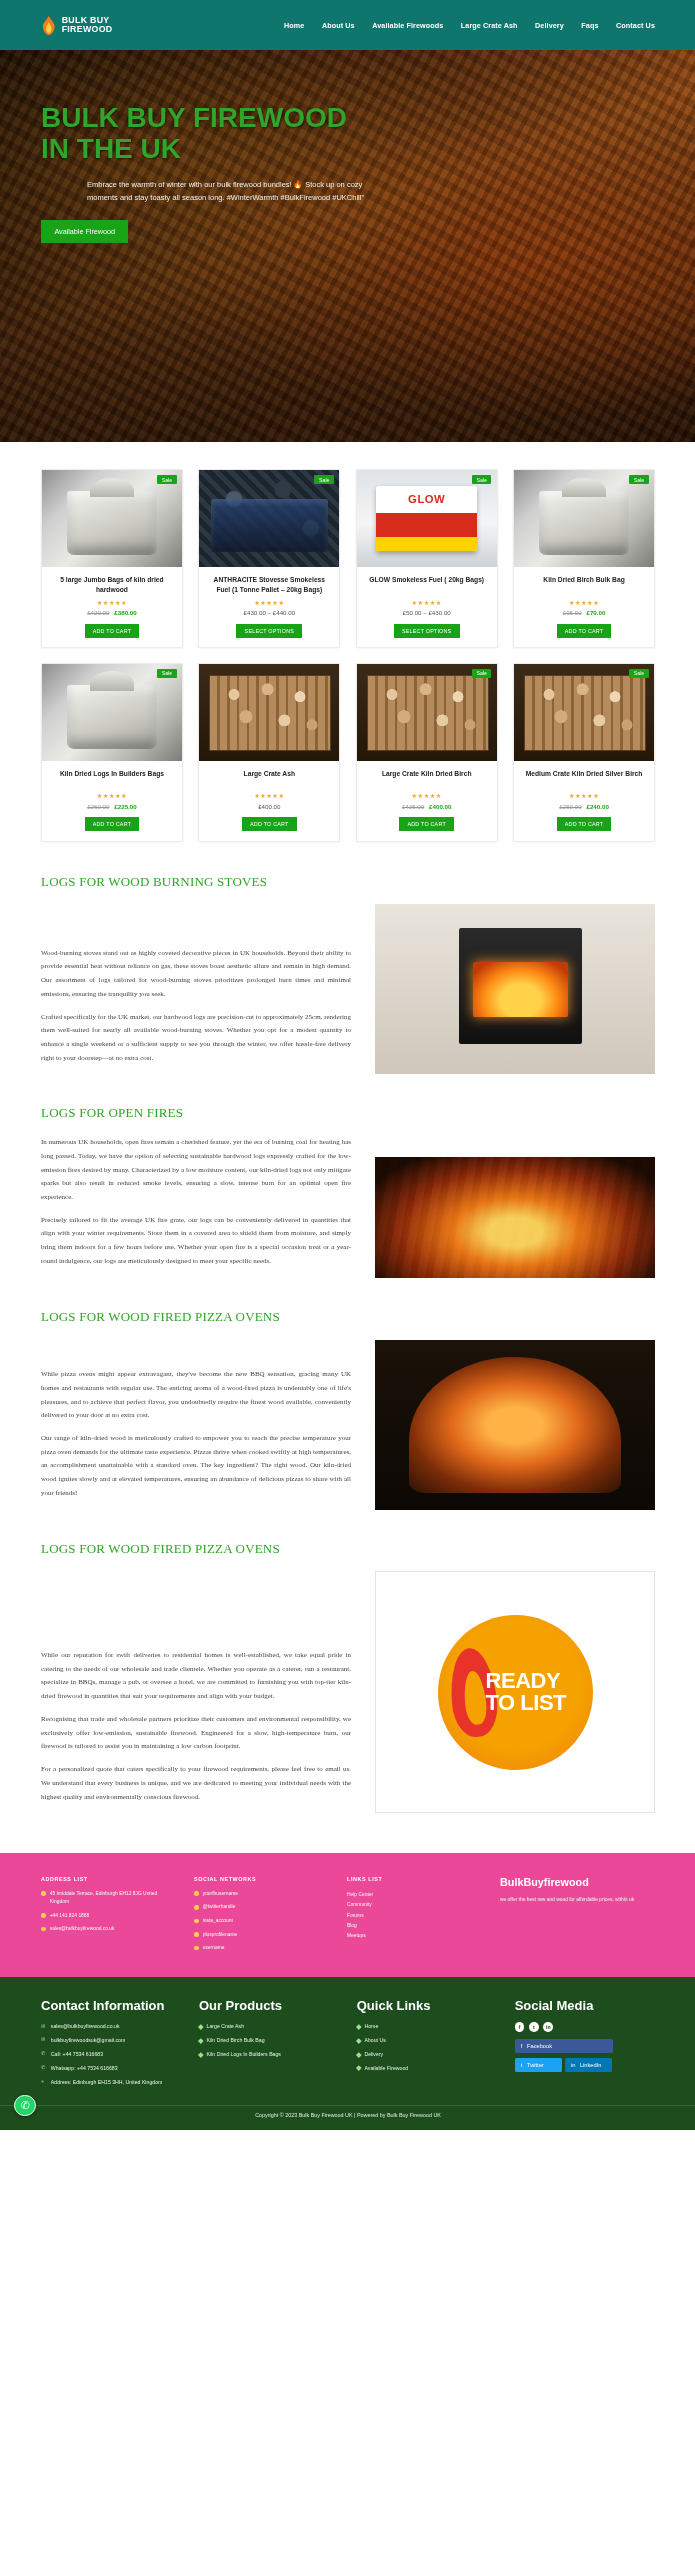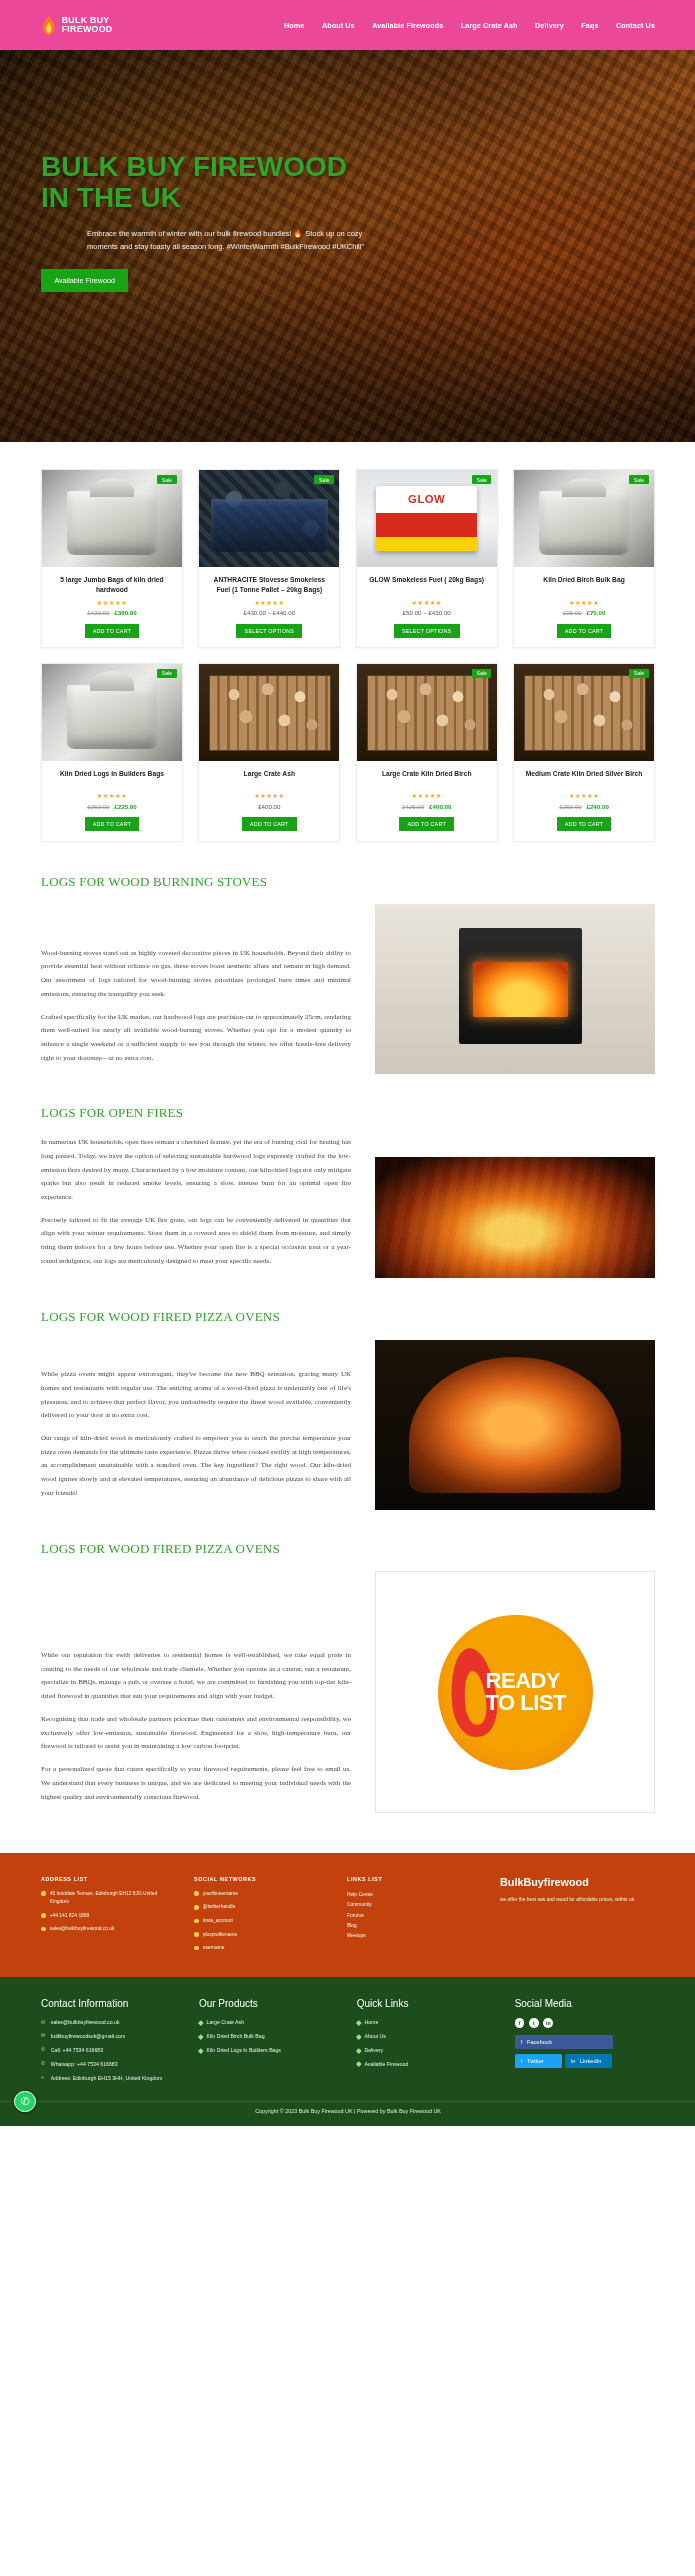--- a/index.html
+++ b/index.html
@@ -7,21 +7,21 @@
   body {
     font-family: "Liberation Serif", serif;
     background: #ffffff;
     color: #333;
     width: 696px;
   }
   a { text-decoration: none; color: inherit; }
 
   
   .topbar {
-    background: #ec4899;
+    background: #0f766e;
     height: 50px;
     display: flex;
     align-items: center;
     padding: 0 41px;
     position: relative;
   }
   .logo-wrap { display: flex; align-items: center; gap: 5.2px; }
   .logo-flame { width: 15.5px; height: 20.6px; position: relative; }
   .logo-text {
     color: #fff;
@@ -63,21 +63,21 @@
       repeating-linear-gradient(28deg, rgba(0,0,0,0.18) 0 7.2px, rgba(255,190,90,0.05) 7.2px 15.5px);
     opacity: .75;
   }
   .hero-overlay {
     position: absolute; inset: 0;
     background: linear-gradient(90deg, rgba(0,0,0,0.62) 0%, rgba(0,0,0,0.38) 48%, rgba(0,0,0,0.12) 100%);
   }
   .hero-inner {
     position: relative;
     z-index: 3;
-    padding: 101px 0 0 41px;
+    padding: 52px 0 0 41px;
     max-width: 392px;
   }
   .hero-title {
     font-family: "Liberation Sans", sans-serif;
     font-size: 28px;
     line-height: 1.12;
     font-weight: bold;
     color: #2fa52a;
     text-shadow: 0 1px 3.1px rgba(0,0,0,.55);
     max-width: 309px;
@@ -351,21 +351,21 @@
     font-weight: bold;
     font-size: 22px;
     line-height: 1.02;
     text-align: left;
     margin-left: 21.6px;
     letter-spacing: -0.5px;
   }
 
   
   .footer-green {
-    background: #c2410c;
+    background: #ec4899;
     color: #fff;
     padding: 23px 41px 19.6px;
     display: flex;
     gap: 20.6px;
   }
   .fg-col { flex: 1 1 0; }
   .fg-col.brand { flex: 0 0 155px; }
   .fg-head {
     font-family: "Liberation Sans", sans-serif;
     font-size: 5.4px;
@@ -414,22 +414,22 @@
   .footer-dark {
     background: #1d4d1c;
     color: #fff;
     padding: 20.6px 41px 13.4px;
     display: flex;
     gap: 17.5px;
   }
   .fd-col { flex: 1 1 0; }
   .fd-head {
     font-family: "Liberation Sans", sans-serif;
-    font-size: 10px;
-    font-weight: normal;
+    font-size: 13px;
+    font-weight: bold;
     margin-bottom: 9.3px;
     color: #fff;
   }
   .fd-row {
     display: flex;
     align-items: flex-start;
     gap: 4.1px;
     font-family: "Liberation Sans", sans-serif;
     font-size: 5.2px;
     line-height: 1.8;

